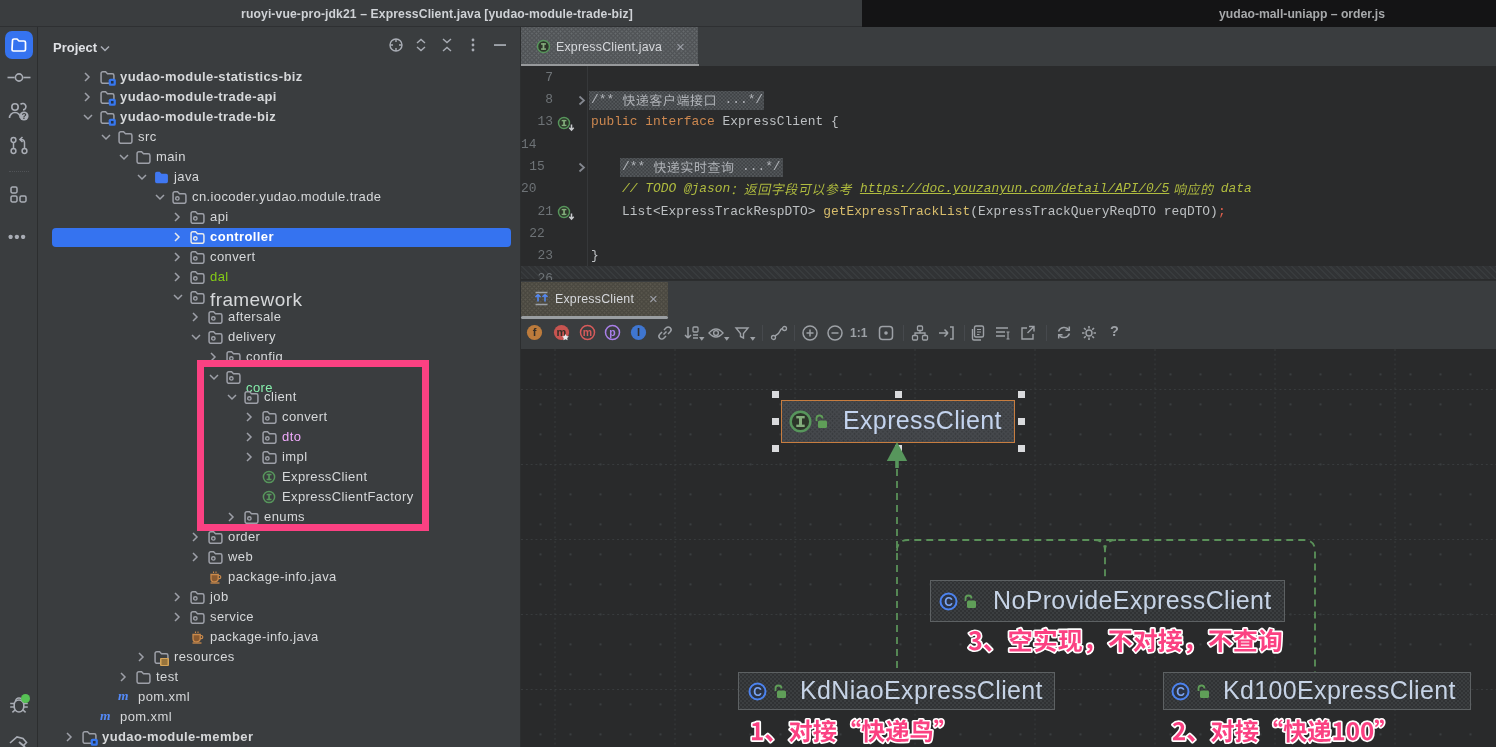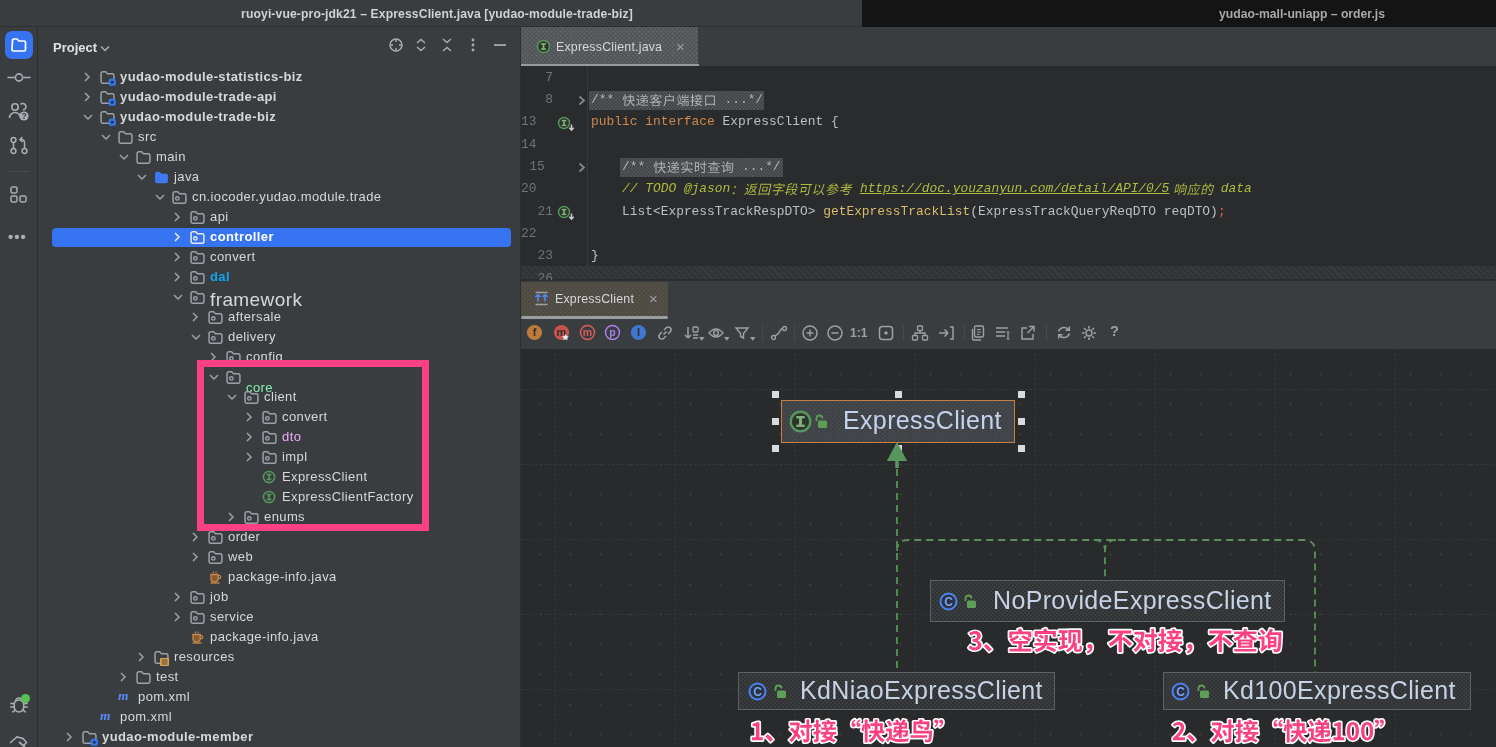--- a/index.html
+++ b/index.html
@@ -163,21 +163,21 @@
     <circle cx="5" cy="7.8" r="1.6" fill="none" stroke="#9da0a8" stroke-width="1.3"></circle>
   </svg>
 <div class="abs" style="left:210.0px;top:249px;font-size:13px;font-weight:normal;color:#d6d8da;white-space:nowrap;letter-spacing:0.4px">convert</div>
 <svg class="abs" style="left:174.0px;top:272px" width="7" height="10">
     <path d="M1 1 l4 4 -4 4" stroke="#9da0a8" stroke-width="1.5" fill="none"></path>
   </svg>
 <svg class="abs" style="left:190.0px;top:270px" width="15" height="14" viewBox="0 0 14 13">
     <path d="M1 3.2 a1.6 1.6 0 0 1 1.6 -1.6 h2.6 l1.8 1.8 h4.4 a1.6 1.6 0 0 1 1.6 1.6 v5.8 a1.6 1.6 0 0 1 -1.6 1.6 h-8.8 a1.6 1.6 0 0 1 -1.6 -1.6 z" fill="none" stroke="#9da0a8" stroke-width="1.4"></path>
     <circle cx="5" cy="7.8" r="1.6" fill="none" stroke="#9da0a8" stroke-width="1.3"></circle>
   </svg>
-<div class="abs" style="left:210.0px;top:269px;font-size:13px;font-weight:bold;color:#0ea5e9;white-space:nowrap;letter-spacing:0.4px">dal</div>
+<div class="abs" style="left:210.0px;top:269px;font-size:13px;font-weight:normal;color:#84cc16;white-space:nowrap;letter-spacing:0.4px">dal</div>
 <svg class="abs" style="left:172.5px;top:294px" width="10" height="7">
     <path d="M1 1 l4 4 4 -4" stroke="#9da0a8" stroke-width="1.5" fill="none"></path>
   </svg>
 <svg class="abs" style="left:190.0px;top:290px" width="15" height="14" viewBox="0 0 14 13">
     <path d="M1 3.2 a1.6 1.6 0 0 1 1.6 -1.6 h2.6 l1.8 1.8 h4.4 a1.6 1.6 0 0 1 1.6 1.6 v5.8 a1.6 1.6 0 0 1 -1.6 1.6 h-8.8 a1.6 1.6 0 0 1 -1.6 -1.6 z" fill="none" stroke="#9da0a8" stroke-width="1.4"></path>
     <circle cx="5" cy="7.8" r="1.6" fill="none" stroke="#9da0a8" stroke-width="1.3"></circle>
   </svg>
 <div class="abs" style="left:210.0px;top:289px;font-size:19px;font-weight:normal;color:#d6d8da;white-space:nowrap;letter-spacing:0.4px">framework</div>
 <svg class="abs" style="left:192.0px;top:312px" width="7" height="10">
     <path d="M1 1 l4 4 -4 4" stroke="#9da0a8" stroke-width="1.5" fill="none"></path>
@@ -354,26 +354,26 @@
     <rect x="5" y="4.2" width="5" height="1.5" fill="#83ac7c"></rect>
     <rect x="5" y="9.3" width="5" height="1.5" fill="#83ac7c"></rect>
   </svg>
 <div class="abs" style="left:556px;top:40px;font-size:12.4px;letter-spacing:0.2px;color:#d5d7db">ExpressClient.java</div>
 <div class="abs" style="left:676px;top:38px;font-size:15px;color:#9da0a8">×</div>
 <div class="abs" style="left:521px;top:66px;width:975px;height:214px;background:#2a2b2c;overflow:hidden">
     <div class="abs" style="left:0;top:200px;width:975px;height:13px;background-color:#313335;background-image:repeating-linear-gradient(45deg,#383b3d 0 1.5px,transparent 1.5px 4.5px)"></div>
     <div class="abs" style="left:66px;top:0;width:1px;height:200px;background:#36383a"></div>
     <div class="abs mono" style="left:0;top:0.8px;width:32px;text-align:right;color:#6e7377">7</div>
     <div class="abs mono" style="left:0;top:23.1px;width:32px;text-align:right;color:#6e7377">8</div>
-    <div class="abs mono" style="left:0;top:45.4px;width:32px;text-align:left;color:#6e7377">13</div>
+    <div class="abs mono" style="left:0;top:45.4px;width:32px;text-align:right;color:#6e7377">13</div>
     <div class="abs mono" style="left:0;top:67.8px;width:32px;text-align:left;color:#6e7377">14</div>
     <div class="abs mono" style="left:0;top:90.1px;width:32px;text-align:center;color:#6e7377">15</div>
     <div class="abs mono" style="left:0;top:112.4px;width:32px;color:#6e7377">20</div>
     <div class="abs mono" style="left:0;top:134.8px;width:32px;text-align:right;color:#6e7377">21</div>
-    <div class="abs mono" style="left:0;top:157.1px;width:32px;text-align:left;color:#6e7377">22</div>
+    <div class="abs mono" style="left:0;top:157.1px;width:32px;text-align:center;color:#6e7377">22</div>
     <div class="abs mono" style="left:0;top:179.4px;width:32px;text-align:right;color:#6e7377">23</div>
     <div class="abs mono" style="left:0;top:201.8px;width:32px;text-align:right;color:#6e7377">26</div>
     <svg class="abs" style="left:36px;top:49.6px" width="18" height="16" viewBox="0 0 18 16">
 <circle cx="7" cy="7" r="5.5" fill="#2c3529" stroke="#57965c" stroke-width="1.4"></circle>
 <rect x="6.2" y="3.9" width="1.7" height="6.2" fill="#83ac7c"></rect>
       <rect x="4.7" y="3.9" width="4.7" height="1.4" fill="#83ac7c"></rect>
       <rect x="4.7" y="8.7" width="4.7" height="1.4" fill="#83ac7c"></rect>
 <path d="M14.5 8.5 v5.5 M12.3 11.8 l2.2 2.3 2.2 -2.3" stroke="#c8cacd" stroke-width="1.5" fill="none"></path>
     </svg>
     <svg class="abs" style="left:36px;top:139.0px" width="18" height="16" viewBox="0 0 18 16">

